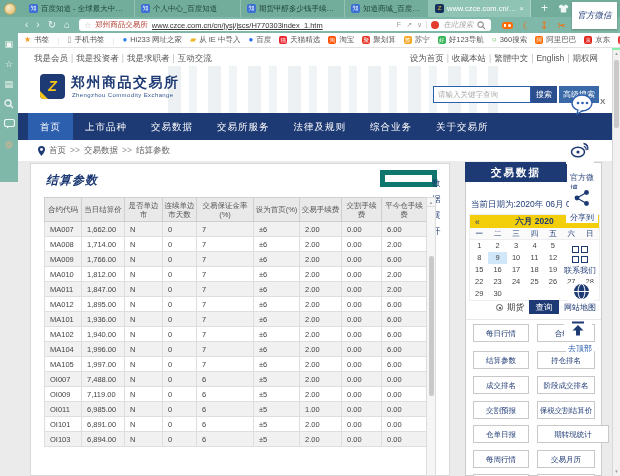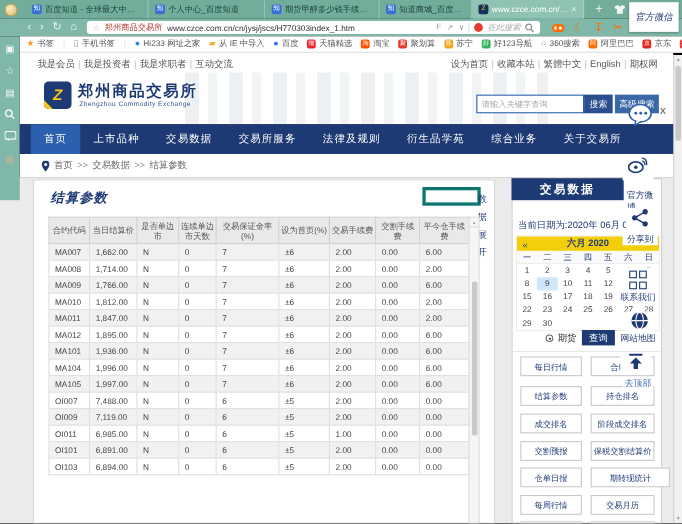--- a/index.html
+++ b/index.html
@@ -1,16 +1,16 @@
 <!DOCTYPE html>
 <html><head>
 <meta charset="utf-8">
 <style>
   html,body{margin:0;padding:0;background:#555;}
-  #stage{position:relative;width:620px;height:476px;background:#000000;overflow:hidden;
+  #stage{position:relative;width:620px;height:476px;background:#86efac;overflow:hidden;
          font-family:"Liberation Sans",sans-serif;font-size:9px;color:#333;}
   #stage *{box-sizing:border-box;}
 
   
   .tabbar{position:absolute;left:0;top:0;width:620px;height:17px;background:#72ad9c;display:flex;align-items:center;}
   .applogo{width:12px;height:12px;border-radius:50%;background:radial-gradient(circle at 35% 35%,#f7ecc9,#d8b86a);
            border:1px solid #c2a256;margin:0 7px 0 4px;flex:none;}
   #tabs{display:flex;height:17px;}
   .tab{display:flex;align-items:center;gap:3px;height:17px;padding:0 6px;font-size:7.5px;color:#1d453a;
        border-right:1px solid rgba(255,255,255,.25);overflow:hidden;}
@@ -23,21 +23,21 @@
   .tclose{color:#eef7f3;font-size:8px;flex:none;}
   .newtab{color:#eef7f3;font-size:12px;margin:0 10px;line-height:17px;}
   .wincontrols{margin-left:auto;display:flex;gap:11px;align-items:center;color:#eef7f3;font-size:9px;padding-right:10px;}
 
   .addrbar{position:absolute;left:0;top:17px;width:620px;height:16px;background:#7fb8a8;display:flex;align-items:center;}
   .addr-nav{display:flex;gap:8px;color:#eef7f3;font-size:10px;margin-left:25px;line-height:16px;}
   .urlbox{margin-left:9px;width:412px;height:12px;background:#fff;border-radius:3px;display:flex;align-items:center;
           font-size:7.5px;padding:0 5px;gap:4px;overflow:hidden;}
   .url-star{color:#b9b9b9;font-size:8px;}
   .sitename{color:#b03a2e;white-space:nowrap;}
-  .urltext{color:#333;white-space:nowrap;overflow:hidden;flex:1;}
+  .urltext{color:#333;white-space:nowrap;overflow:hidden;flex:1;text-decoration:underline;}
   .inline-ic{color:#9a9a9a;font-size:7px;}
   .url-div{width:1px;height:8px;background:#e0e0e0;}
   .searchdot{width:8px;height:8px;border-radius:50%;background:#e23c2e;color:#fff;font-size:6px;line-height:8px;text-align:center;flex:none;}
   .insearch{color:#aaa;white-space:nowrap;font-style:italic;}
   .tool-icons{display:flex;gap:9px;align-items:center;color:#ff6a00;font-size:10px;margin-left:11px;}
   .gpad{width:11px;height:7px;background:#ff6a00;border-radius:3px;position:relative;}
   .gpad::before{content:"";position:absolute;left:2px;top:2px;width:2px;height:3px;background:#fff;}
   .gpad::after{content:"";position:absolute;right:2px;top:2px;width:3px;height:3px;border-radius:50%;background:#fff;}
 
   .bookmarks{position:absolute;left:18px;top:33px;width:602px;height:15px;background:#fff;border-bottom:1px solid #e2e2e2;
@@ -83,21 +83,21 @@
 
   .breadcrumb{position:absolute;left:18px;top:140px;width:594px;height:21px;background:#fff;display:flex;align-items:center;
               font-size:8.5px;color:#666;padding-left:20px;gap:4px;}
   .bc-sep{color:#999;}
 
   .bodybg{position:absolute;left:0;top:161px;width:612px;height:315px;background:#ebebeb;}
 
   
   .panel{position:absolute;left:30px;top:163px;width:420px;height:313px;background:#fff;border:1px solid #d9d9d9;}
   .panel-title{position:absolute;left:15px;top:8px;font-size:12px;font-weight:bold;font-style:italic;color:#1e3a74;letter-spacing:1px;}
-  .expand-btn{position:absolute;right:12px;top:6px;width:48px;height:17px;border:3px solid #0f766e;background:#fdfdfd;
+  .expand-btn{position:absolute;right:12px;top:6px;width:48px;height:17px;border:5px solid #0f766e;background:#fdfdfd;
               color:#1e3a74;font-size:8.5px;text-align:center;line-height:16px;padding-left:47px;}
   .tablewrap{position:absolute;left:13px;top:33px;width:392px;}
   table.grid{border-collapse:collapse;width:382px;table-layout:fixed;font-size:7.5px;}
   .grid th{background:#e9e9e9;color:#555;font-weight:normal;border:1px solid #cfcfcf;height:24px;padding:0 1px;text-align:center;line-height:1.2;}
   .grid td{border:1px solid #dedede;height:15px;padding:0 0 0 5px;color:#444;white-space:nowrap;overflow:hidden;}
   .grid tbody tr:nth-child(odd){background:#f1f1f1;}
   .c0{width:37px}.c1{width:43px}.c2{width:38px}.c3{width:34px}.c4{width:57px}.c5{width:46px}.c6{width:42px}.c7{width:40px}.c8{width:45px}
   .tbl-scroll{position:absolute;left:382px;top:0;width:10px;height:279px;background:#f6f6f6;border:1px solid #ddd;}
   .tbl-up{height:9px;border-bottom:1px solid #ddd;color:#999;font-size:4px;text-align:center;line-height:9px;}
   .tbl-thumb{position:absolute;left:1.5px;top:58px;width:5px;height:140px;background:#c9c9c9;border-radius:2px;}
@@ -310,21 +310,20 @@
     <div class="btn-search">搜索</div>
     <div class="btn-adv">高级搜索</div>
   </div>
 
   <div class="navbar" id="mainnav">
       <div class="nav-item active">首页</div>
       <div class="nav-item">上市品种</div>
       <div class="nav-item">交易数据</div>
       <div class="nav-item">交易所服务</div>
       <div class="nav-item">法律及规则</div>
-      <div class="nav-item">衍生品学苑</div>
       <div class="nav-item">综合业务</div>
       <div class="nav-item">关于交易所</div>
     </div>
   <div class="wechat-tab">官方微信</div>
   <svg class="wechat-bubble" viewBox="0 0 24 21">
     <ellipse cx="11" cy="9" rx="10" ry="8" fill="#fff" stroke="#2c5fae" stroke-width="1.4"></ellipse>
     <path d="M7 16 L6 20 L12 16.5" fill="#fff" stroke="#2c5fae" stroke-width="1.2"></path>
     <circle cx="7" cy="9" r="1.3" fill="#2c5fae"></circle>
       <circle cx="11.5" cy="9" r="1.3" fill="#2c5fae"></circle>
       <circle cx="16" cy="9" r="1.3" fill="#2c5fae"></circle>
@@ -439,20 +438,31 @@
               <td>0</td>
               <td>7</td>
               <td>±6</td>
               <td>2.00</td>
               <td>0.00</td>
               <td>6.00</td>
             </tr>
             <tr>
               <td>MA101</td>
               <td>1,936.00</td>
+              <td>N</td>
+              <td>0</td>
+              <td>7</td>
+              <td>±6</td>
+              <td>2.00</td>
+              <td>0.00</td>
+              <td>6.00</td>
+            </tr>
+            <tr>
+              <td>MA102</td>
+              <td>1,940.00</td>
               <td>N</td>
               <td>0</td>
               <td>7</td>
               <td>±6</td>
               <td>2.00</td>
               <td>0.00</td>
               <td>6.00</td>
             </tr>
             <tr>
               <td>MA104</td>

